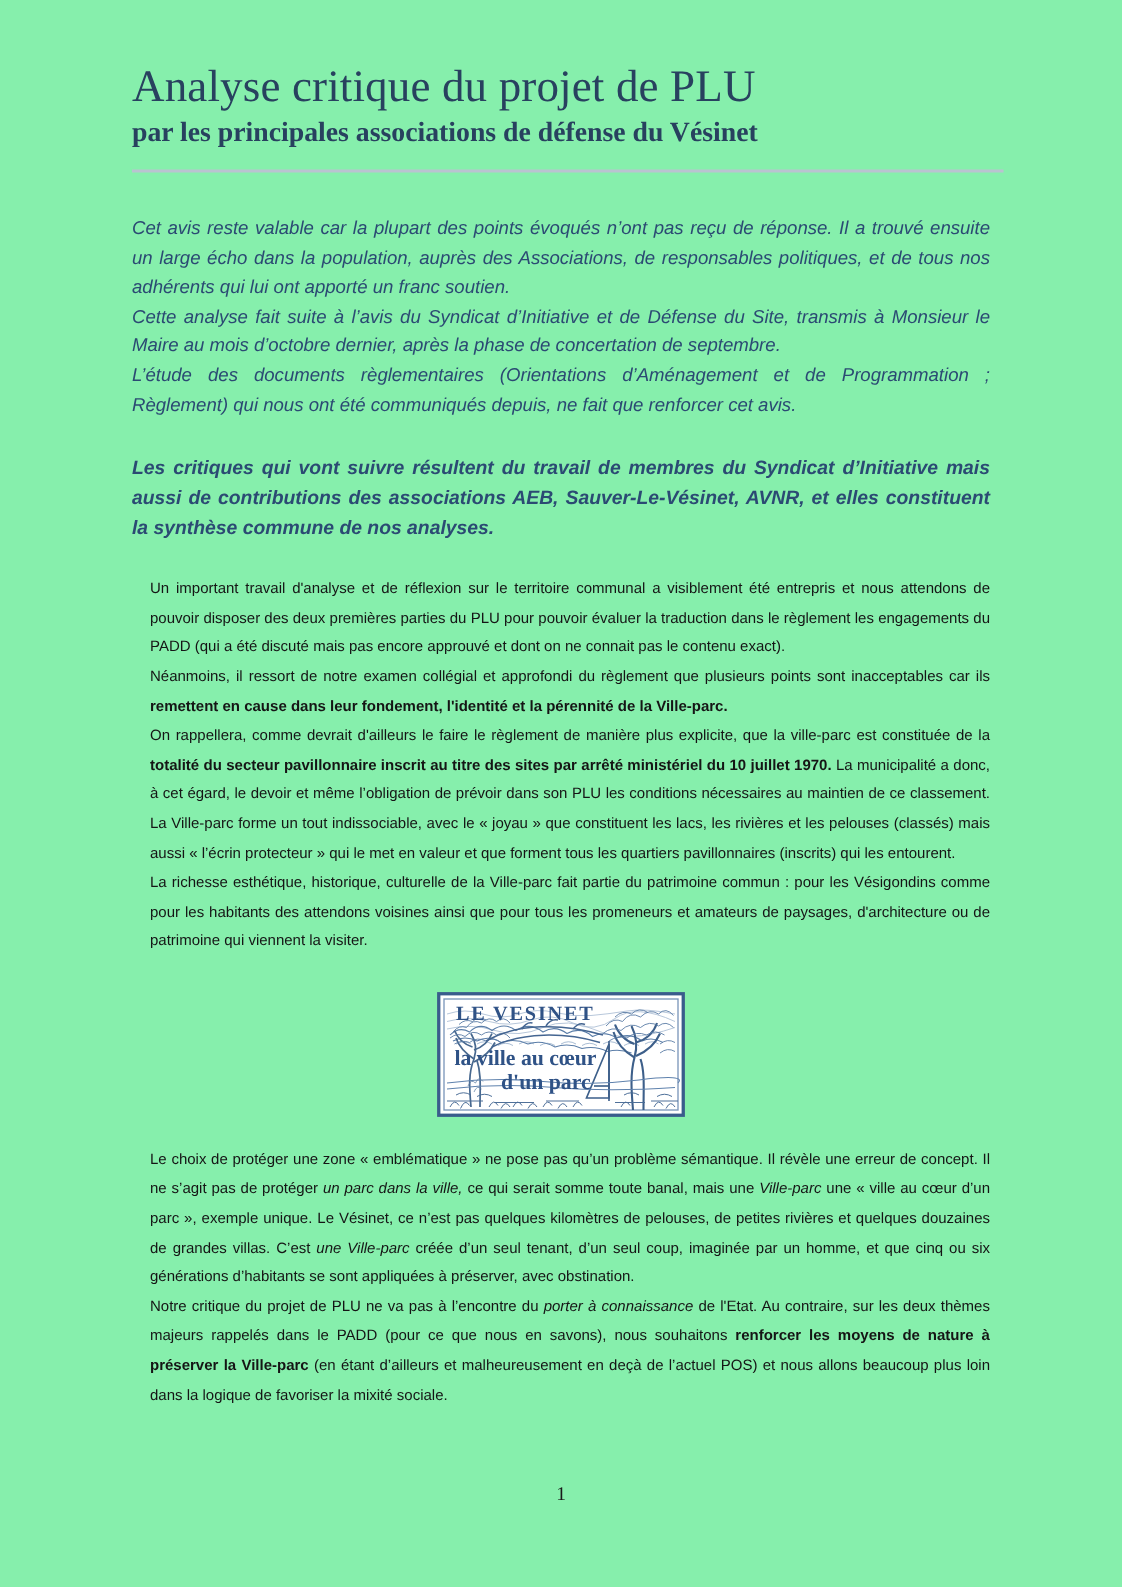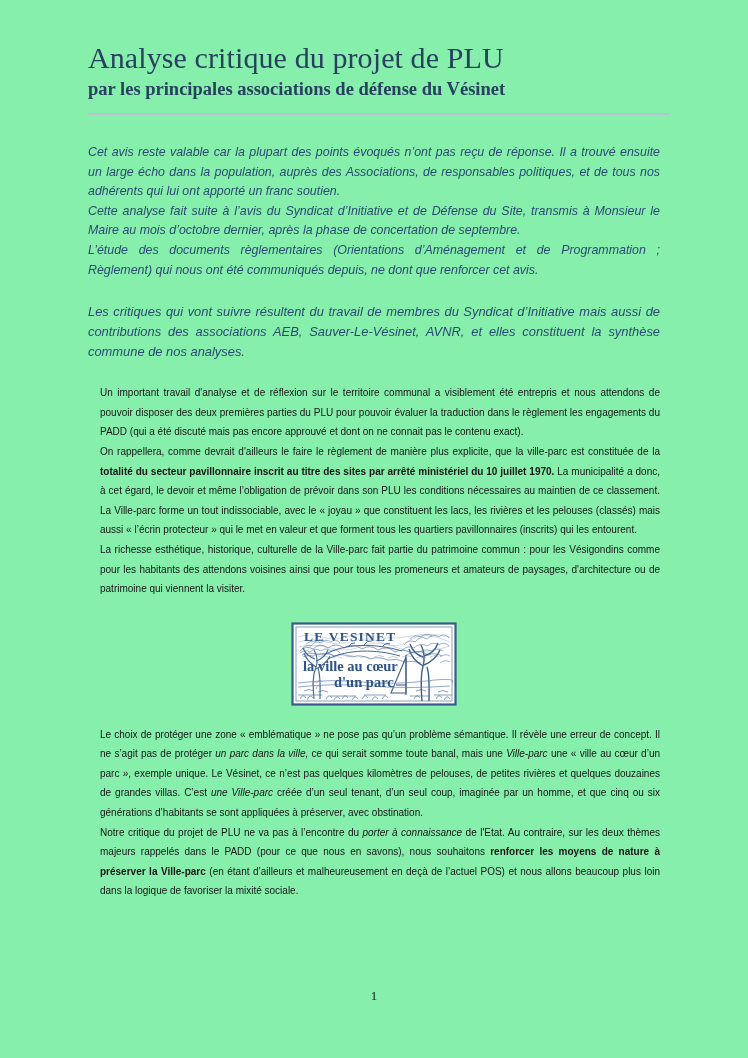--- a/index.html
+++ b/index.html
@@ -69,21 +69,21 @@
     color: #2b4a73;
     text-align: justify;
   }
   .intro p { margin: 0; padding: 0; }
 
   
   .lead {
     margin: 22px 0 0 0;
     font-family: "Liberation Sans", sans-serif;
     font-style: italic;
-    font-weight: 400;
+    font-weight: 700;
     font-size: 12.9px;
     line-height: 20px;
     color: #2b4a73;
     text-align: justify;
   }
   .lead p { margin: 0; padding: 0; }
 
   
   .body-block {
     margin: 21px 0 0 12px;
@@ -132,29 +132,30 @@
 
   <div class="content">
 
     <h1 class="doc-title">Analyse critique du projet de PLU</h1>
     <h2 class="doc-subtitle">par les principales associations de défense du Vésinet</h2>
     <hr class="title-rule">
 
     <div class="intro">
       <p>Cet avis reste valable car la plupart des points évoqués n’ont pas reçu de réponse. Il a trouvé ensuite un large écho dans la population, auprès des Associations, de responsables politiques, et de tous nos adhérents qui lui ont apporté un franc soutien.</p>
       <p>Cette analyse fait suite à l’avis du Syndicat d’Initiative et de Défense du Site, transmis à Monsieur le Maire au mois d’octobre dernier, après la phase de concertation de septembre.</p>
-      <p>L’étude des documents règlementaires (Orientations d’Aménagement et de Programmation ; Règlement) qui nous ont été communiqués depuis, ne dont que renforcer cet avis.</p>
+      <p>L’étude des documents règlementaires (Orientations d’Aménagement et de Programmation ; Règlement) qui nous ont été communiqués depuis, ne fait que renforcer cet avis.</p>
     </div>
 
     <div class="lead">
       <p>Les critiques qui vont suivre résultent du travail de membres du Syndicat d’Initiative mais aussi de contributions des associations AEB, Sauver-Le-Vésinet, AVNR, et elles constituent la synthèse commune de nos analyses.</p>
     </div>
 
     <div class="body-block">
       <p>Un important travail d'analyse et de réflexion sur le territoire communal a visiblement été entrepris et nous attendons de pouvoir disposer des deux premières parties du PLU pour pouvoir évaluer la traduction dans le règlement les engagements du PADD (qui a été discuté mais pas encore approuvé et dont on ne connait pas le contenu exact).</p>
+      <p><span>Néanmoins, il ressort de notre examen collégial et approfondi du règlement que plusieurs points sont inacceptables car ils </span><b>remettent en cause dans leur fondement, l'identité et la pérennité de la Ville-parc.</b></p>
       <p><span>On rappellera, comme devrait d'ailleurs le faire le règlement de manière plus explicite, que la ville-parc est constituée de la </span><b>totalité du secteur pavillonnaire inscrit au titre des sites par arrêté ministériel du 10 juillet 1970.</b><span> La municipalité a donc, à cet égard, le devoir et même l’obligation de prévoir dans son PLU les conditions nécessaires au maintien de ce classement. La Ville-parc forme un tout indissociable, avec le « joyau » que constituent les lacs, les rivières et les pelouses (classés) mais aussi « l’écrin protecteur » qui le met en valeur et que forment tous les quartiers pavillonnaires (inscrits) qui les entourent.</span></p>
       <p>La richesse esthétique, historique, culturelle de la Ville-parc fait partie du patrimoine commun : pour les Vésigondins comme pour les habitants des attendons voisines ainsi que pour tous les promeneurs et amateurs de paysages, d'architecture ou de patrimoine qui viennent la visiter.</p>
     </div>
 
     <div class="logo-wrap">
       <div class="logo">
         <svg width="168" height="86" viewBox="0 0 168 86" xmlns="http://www.w3.org/2000/svg">
           <defs>
             <clipPath id="frameclip">
               <rect x="4" y="4" width="160" height="78"></rect>

